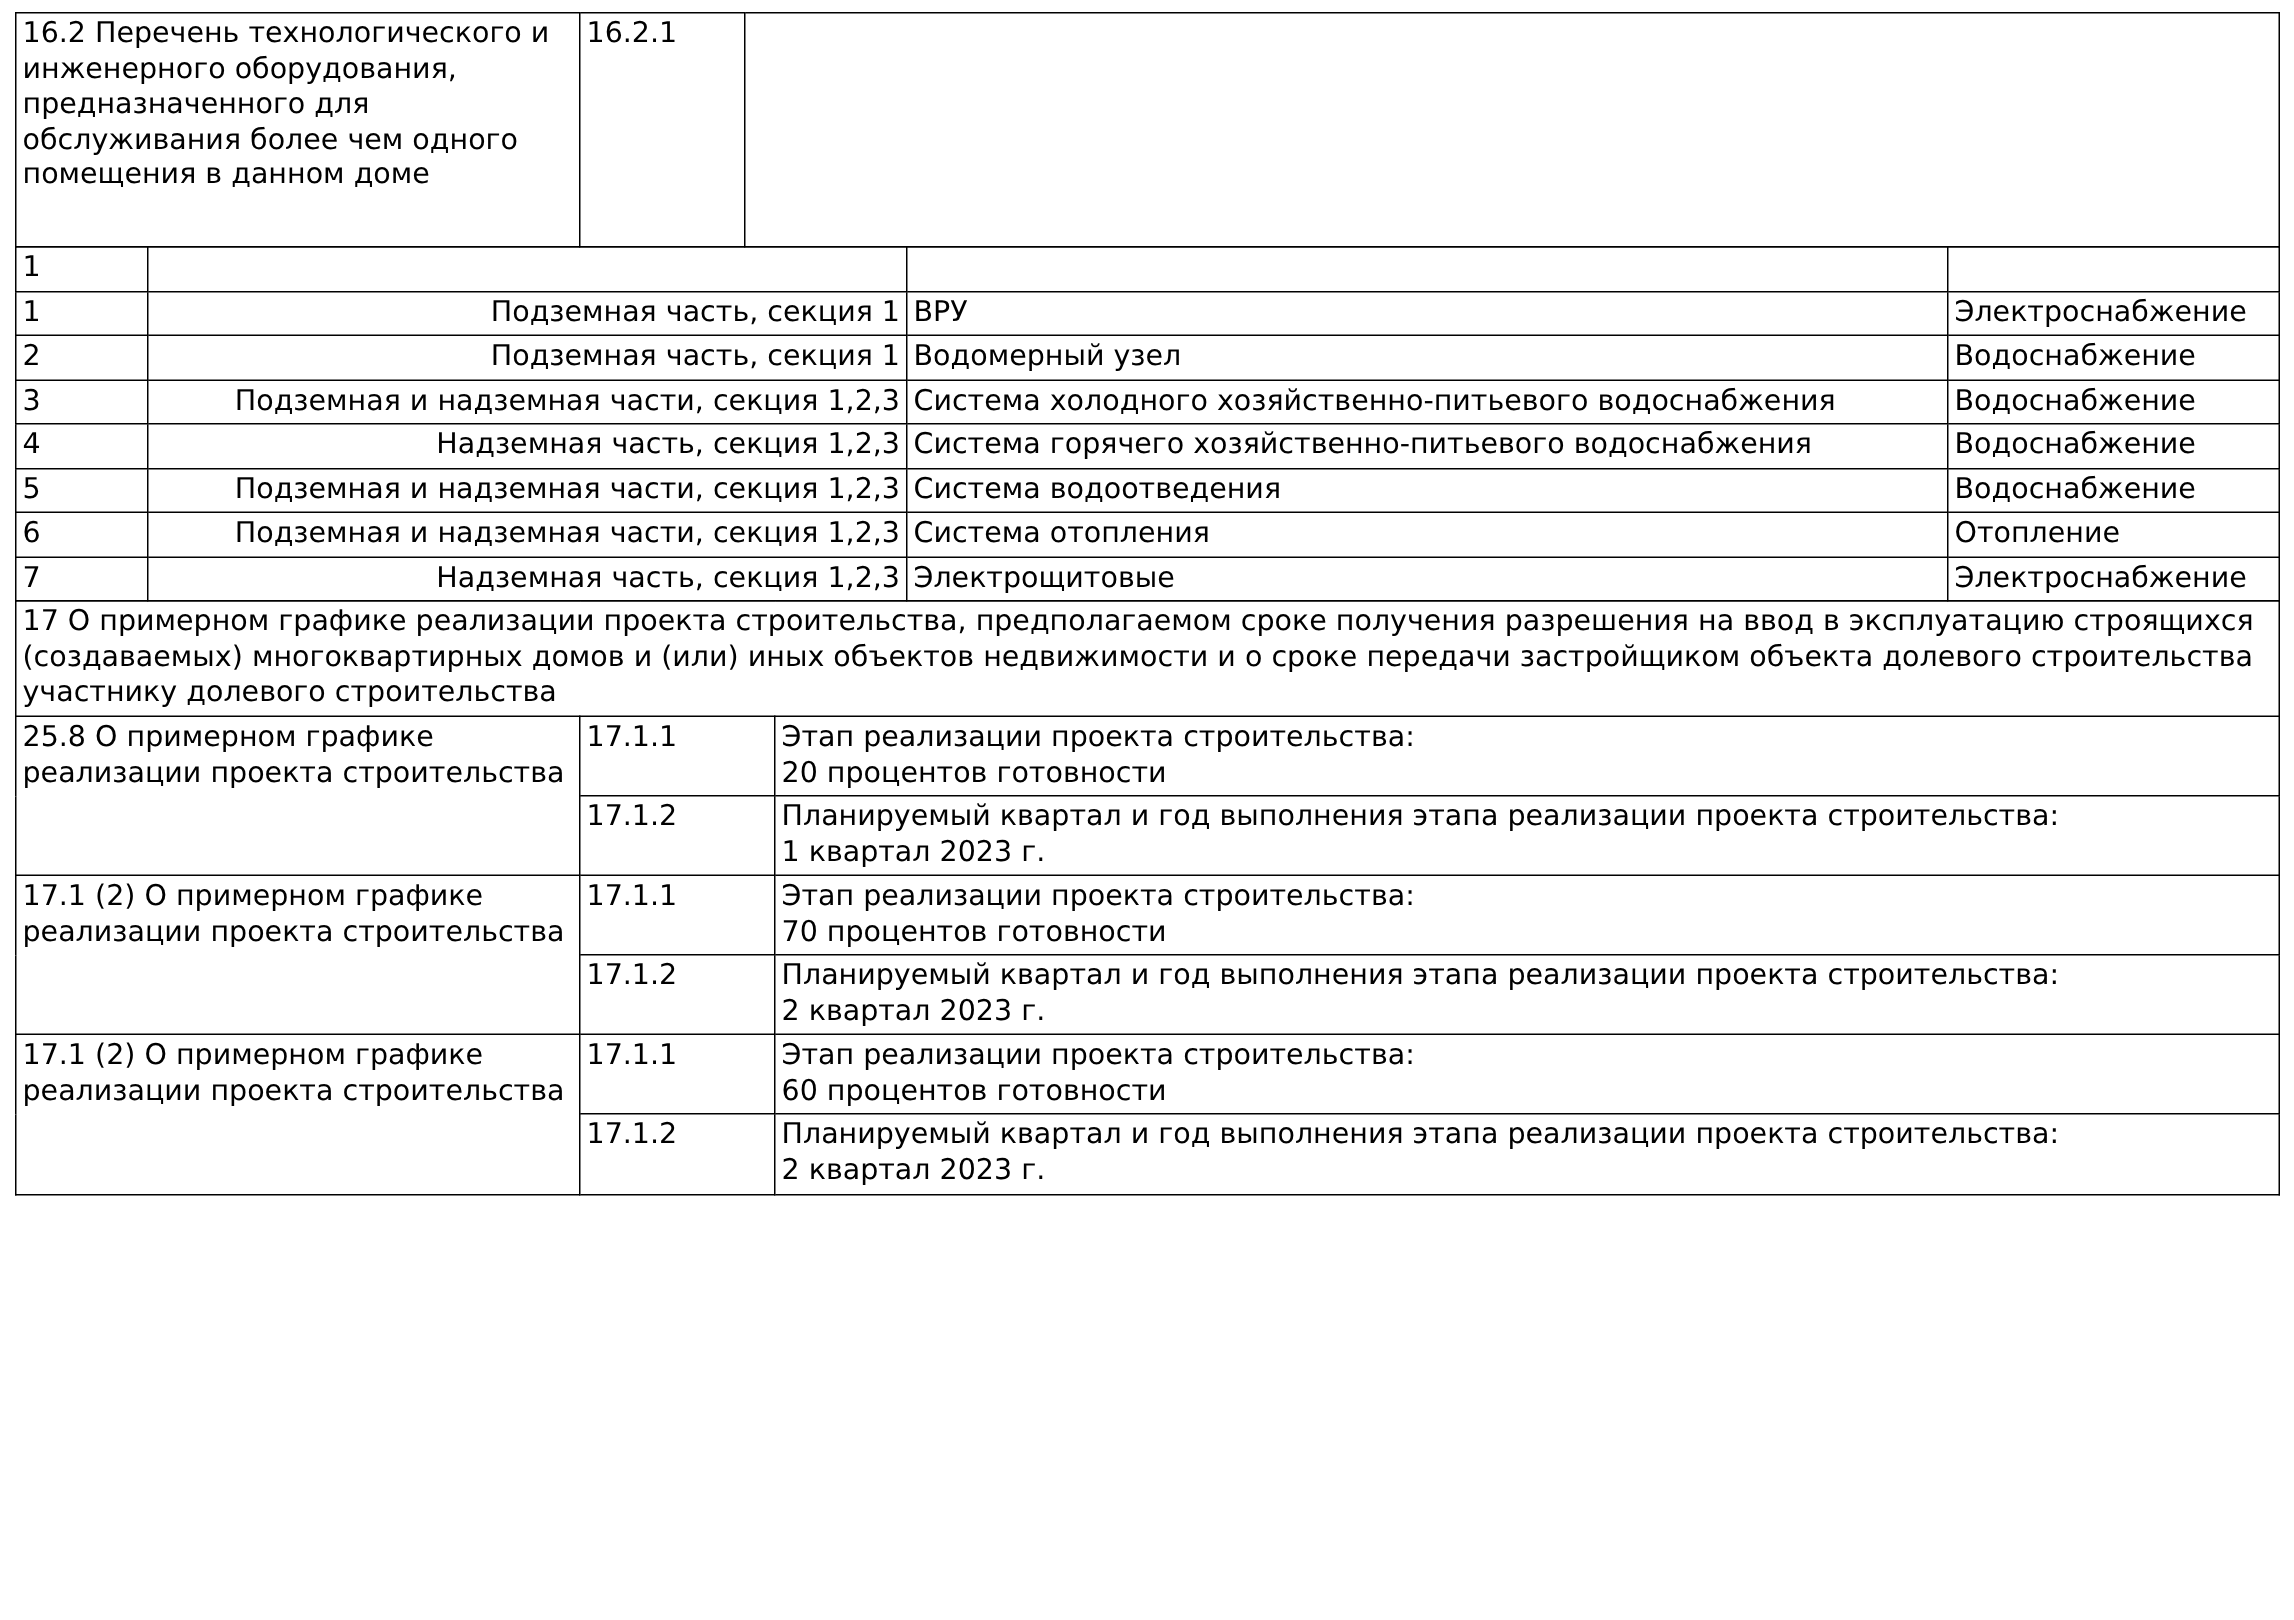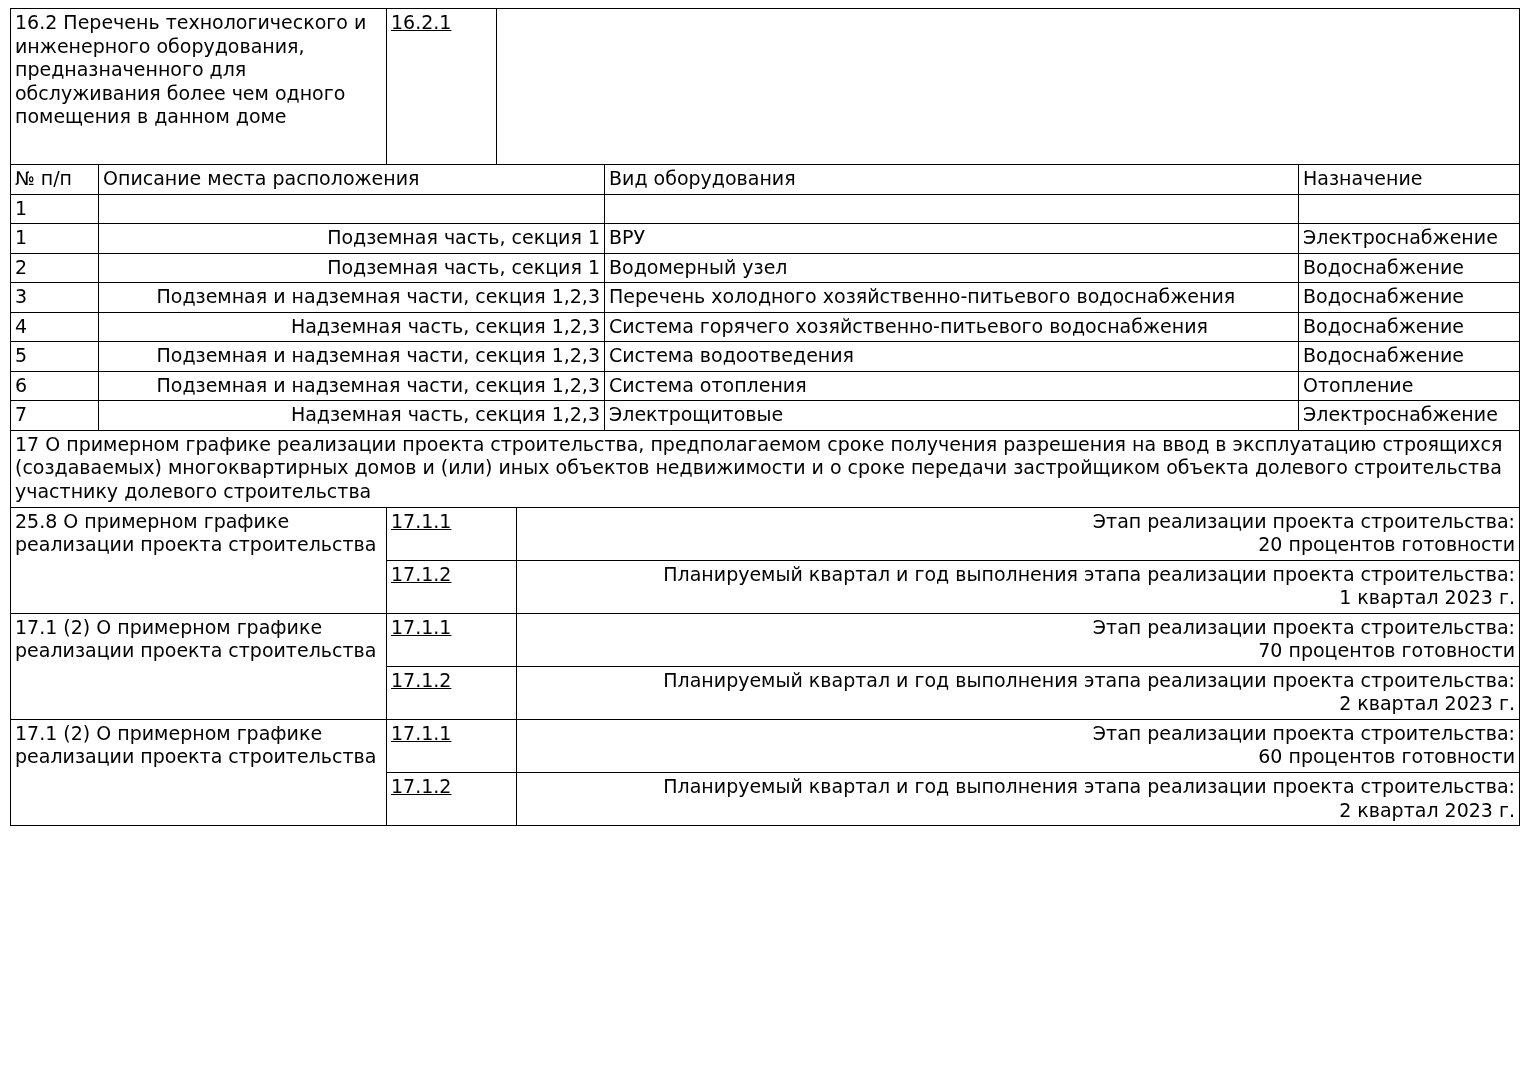--- a/index.html
+++ b/index.html
@@ -25,22 +25,22 @@
   }
   table.doc td {
     border: 1px solid #000000;
     vertical-align: top;
     padding: 2px 4px 3px 4px;
     line-height: 1.24;
     font-size: 19px;
   }
   .pad-left { padding-left: 10px; text-align: right; }
   .bold { font-weight: normal; }
-  .line2 { display: block; text-align: right; }
-  .cell-code { vertical-align: middle; text-decoration: underline; }
+  .line2 { display: block; }
+  .cell-code { vertical-align: middle; }
   
 </style>
 </head>
 <body>
 
 <div class="page">
 
   <table class="doc">
     <colgroup>
       <col style="width:376px">
@@ -58,47 +58,41 @@
 
   <table class="doc" style="margin-top:-1px">
     <colgroup>
       <col style="width:88px">
       <col style="width:506px">
       <col style="width:694px">
       <col style="width:221px">
     </colgroup>
     <tbody>
       <tr>
-        <td>№ п/п</td>
-        <td>Описание места расположения</td>
-        <td>Вид оборудования</td>
-        <td>Назначение</td>
-      </tr>
-      <tr>
         <td>1</td>
         <td></td>
         <td></td>
         <td></td>
       </tr>
       <tr>
         <td>1</td>
         <td class="pad-left">Подземная часть, секция 1</td>
         <td>ВРУ</td>
         <td>Электроснабжение</td>
       </tr>
       <tr>
         <td>2</td>
         <td class="pad-left">Подземная часть, секция 1</td>
         <td>Водомерный узел</td>
         <td>Водоснабжение</td>
       </tr>
       <tr>
         <td>3</td>
         <td class="pad-left">Подземная и надземная части, секция 1,2,3</td>
-        <td>Перечень холодного хозяйственно-питьевого водоснабжения</td>
+        <td>Система холодного хозяйственно-питьевого водоснабжения</td>
         <td>Водоснабжение</td>
       </tr>
       <tr>
         <td>4</td>
         <td class="pad-left">Надземная часть, секция 1,2,3</td>
         <td>Система горячего хозяйственно-питьевого водоснабжения</td>
         <td>Водоснабжение</td>
       </tr>
       <tr>
         <td>5</td>

